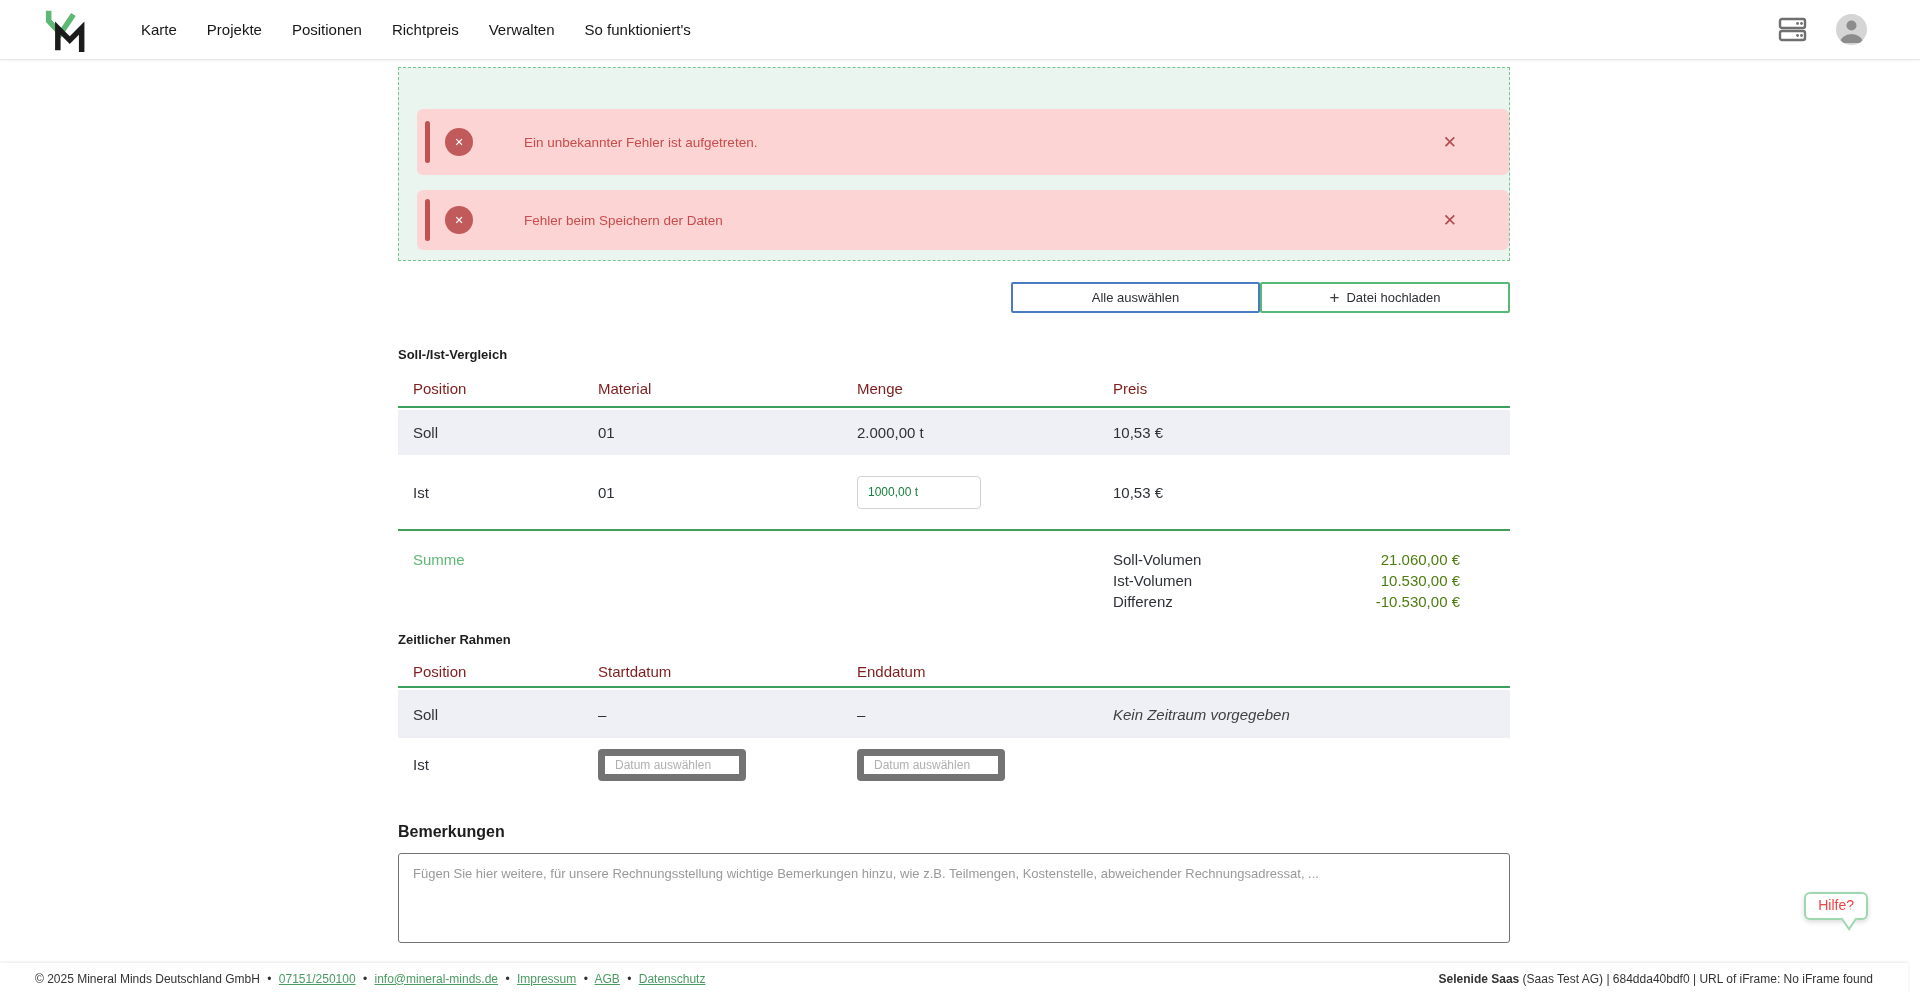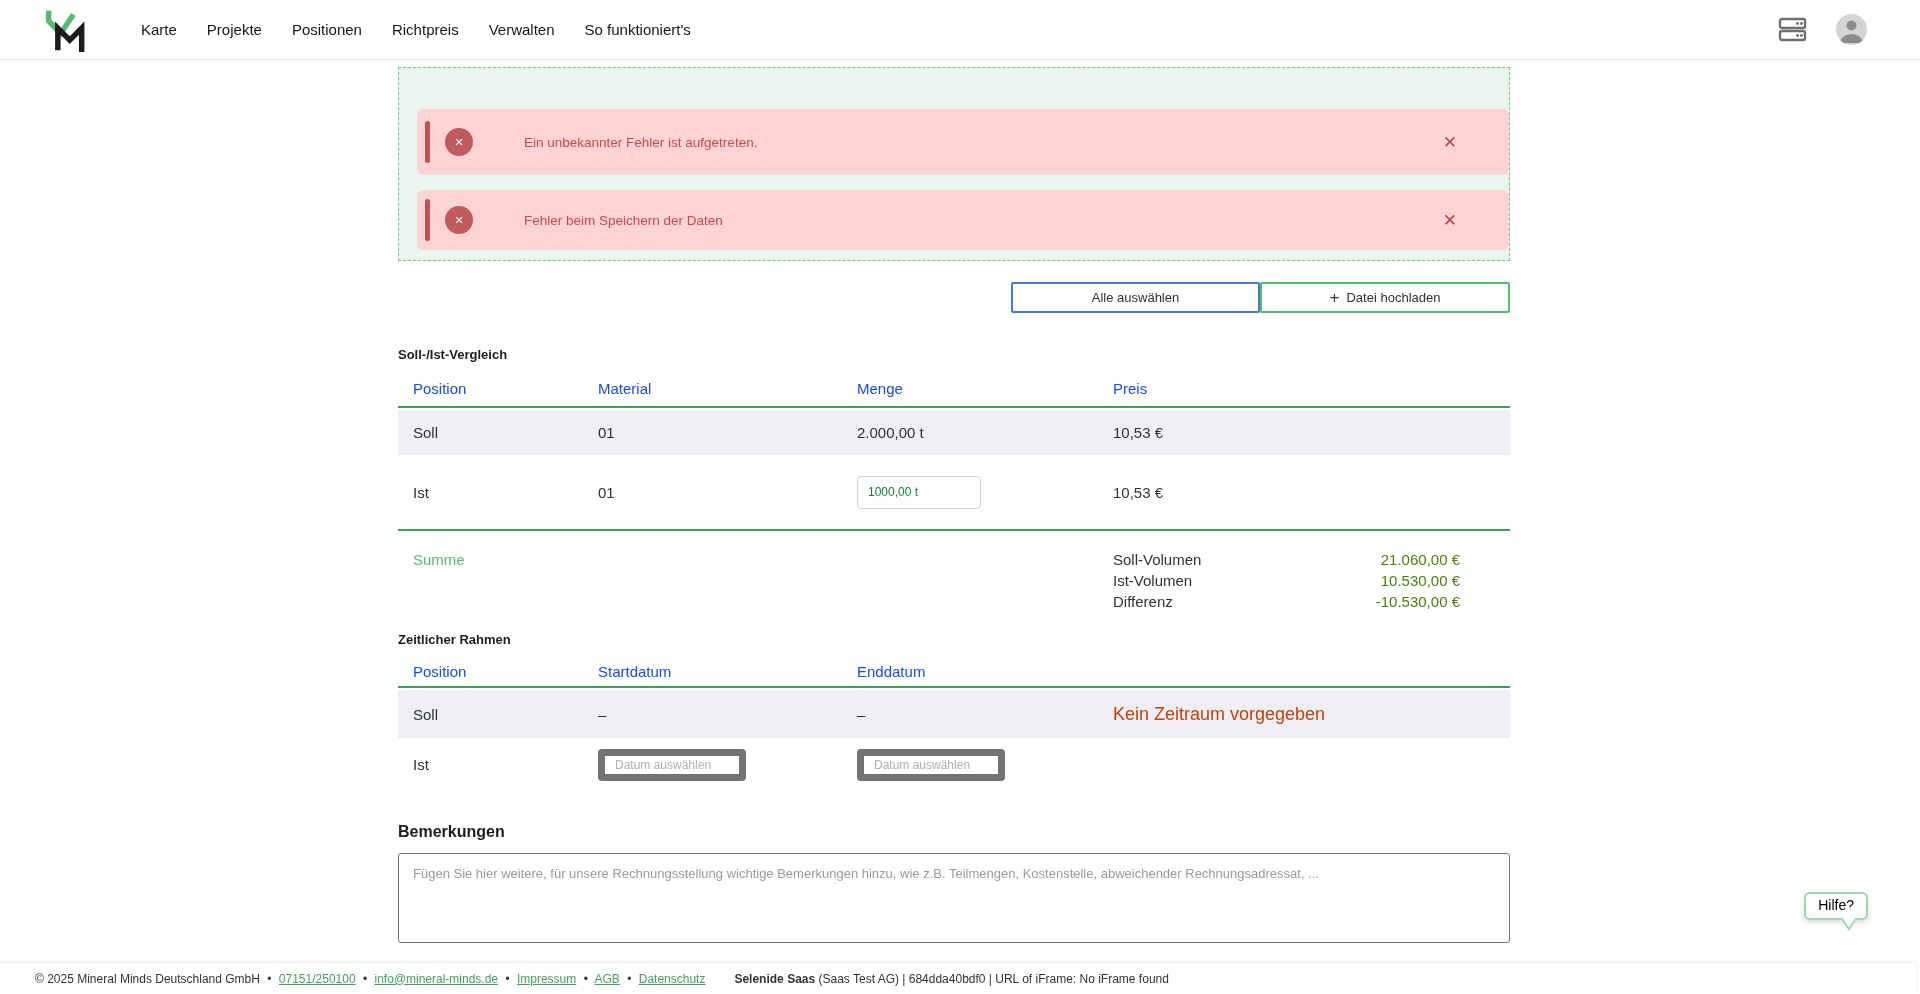--- a/index.html
+++ b/index.html
@@ -41,28 +41,28 @@
   .btn-upload { width: 250px; border: 2px solid #57b976; gap: 7px; }
   .plus-glyph { font-size: 17px; color: #3c3c3c; line-height: 1; }
 
   
   .section-label { font-size: 13px; font-weight: 700; color: #1d1d1d; margin-top: 34px; line-height: 16px; }
   .section-label.tf { margin-top: 20px; }
 
   
   .t-head, .t-row { display: grid; grid-template-columns: 185px 259px 256px 1fr;
     align-items: center; padding-left: 15px; font-size: 15px; }
-  .t-head { margin-top: 8px; height: 37px; border-bottom: 2px solid #3fa05e; color: #1d4ed8; }
+  .t-head { margin-top: 8px; height: 37px; border-bottom: 2px solid #3fa05e; color: #7f1d1d; }
   .t-row.gray { background: #eef0f5; margin-top: 2px; }
   .row-soll1 { height: 45px; }
   .row-ist1 { height: 76px; border-bottom: 2px solid #3fa05e; background: #fff; }
   .row-soll2 { height: 48px; }
   .row-ist2 { height: 53px; background: #fff; }
   .t-head2 { height: 32px; }
-  .italic-note { font-size: 18px; color: #c2410c; }
+  .italic-note { font-style: italic; font-size: 15px; color: #404040; }
 
   .qty-input { width: 124px; height: 33px; border: 1px solid #d2d2d2; border-radius: 4px;
     font-size: 12px; color: #15803d; padding: 0 10px; font-family: inherit; }
   .date-input { width: 148px; height: 32px; border: 7px solid #737373; border-radius: 4px;
     font-size: 12px; padding: 0 10px; font-family: inherit; color: #444; }
   .date-input::placeholder { color: #b0b0b0; }
 
   
   .summary { display: flex; padding: 18px 50px 0 15px; }
   .summe-label { font-size: 15px; color: #5db874; line-height: 21px; }
@@ -75,30 +75,30 @@
   .btn-save { width: 250px; height: 32px; background: #4a9a62; color: #fff; border: none;
     font-size: 13px; border-radius: 2px; cursor: pointer; display: flex; align-items: center; justify-content: center; }
 
   
   .remarks-title { font-size: 16px; font-weight: 600; color: #1d1d1d; margin-top: 32px; }
   .remarks-area { width: 100%; height: 90px; margin-top: 12px; border: 1px solid #737373; border-radius: 3px;
     padding: 12px 14px; font-size: 13px; font-family: inherit; resize: none; color: #333; }
   .remarks-area::placeholder { color: #9a9a9a; }
 
   
-  .footer { position: fixed; left: 0; right: 4px; bottom: 0; height: 31px; background: #fff;
-    display: flex; align-items: center; justify-content: flex-start; padding: 0 35px;
-    font-size: 12px; color: #333; box-shadow: 0 -1px 3px rgba(0,0,0,.09); z-index: 10; gap: 29px; }
+  .footer { position: fixed; left: 0; right: 12px; bottom: 0; height: 31px; background: #fff;
+    display: flex; align-items: center; justify-content: space-between; padding: 0 35px;
+    font-size: 12px; color: #333; box-shadow: 0 -1px 3px rgba(0,0,0,.09); z-index: 10; }
   .footer a { color: #4a9a62; text-decoration: underline; cursor: pointer; }
   .sep { margin: 0 4px; color: #333; }
   .footer-right b { font-weight: 700; }
 
   
   .help-bubble { position: fixed; right: 52px; bottom: 74px; background: #fff; border: 2px solid #9fd8b0;
-    border-radius: 6px; padding: 3px 12px 5px; font-size: 14px; color: #000000;
+    border-radius: 6px; padding: 3px 12px 5px; font-size: 14px; color: #ef4444;
     box-shadow: 0 2px 5px rgba(0,0,0,.15); cursor: pointer; z-index: 11; }
   .help-bubble::after { content: ""; position: absolute; right: 10px; bottom: -8px; width: 12px; height: 12px;
     background: #fff; border-right: 2px solid #9fd8b0; border-bottom: 2px solid #9fd8b0;
     transform: rotate(45deg) skew(10deg,10deg); }
 </style>
 </head>
 <body>
 
 <div class="header">
   <svg class="logo" viewBox="0 0 48 52">

